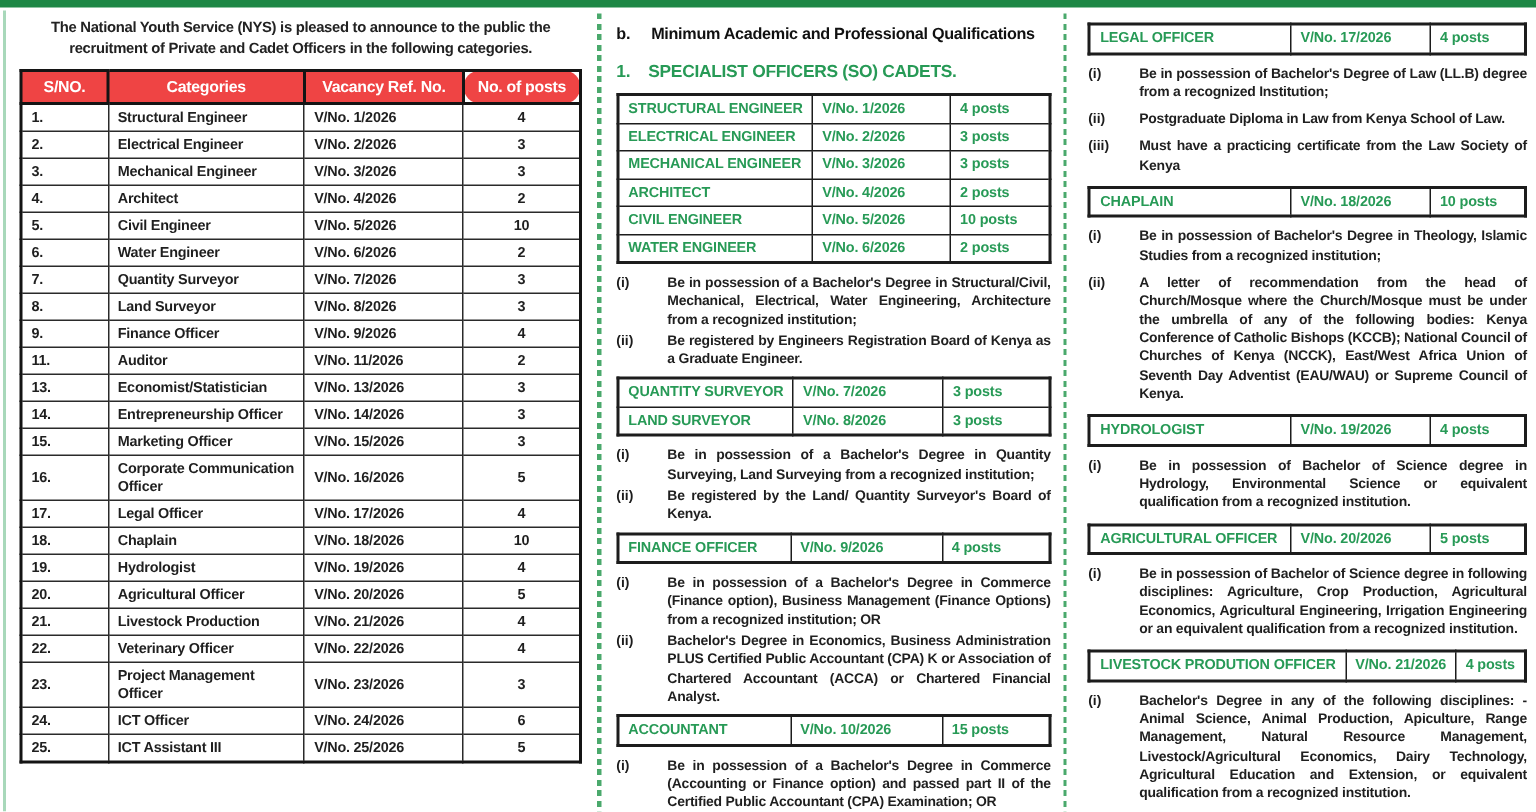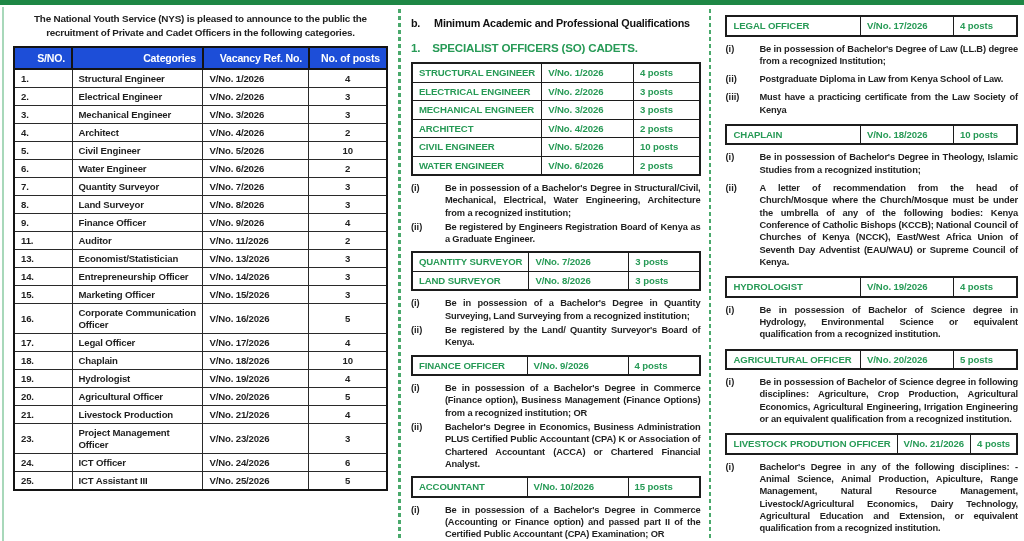--- a/index.html
+++ b/index.html
@@ -16,28 +16,28 @@
   .col-right{flex:1;padding:4px 6px 0 14px;}
   .vdivider{width:3px;margin-top:2px;
     background:repeating-linear-gradient(to bottom,#4aa96c 0 4px,rgba(255,255,255,0) 4px 7px);}
   
   .intro{margin:0 0 7px 0;font-size:9.9px;line-height:13.5px;font-weight:bold;
     letter-spacing:-0.2px;text-align:center;color:#222;}
   
   table{border-collapse:collapse;}
   .cat-table{width:100%;border:2px solid #141414;}
   .cat-table th{
-    background:#1d4ed8;color:#ffffff;text-align:right;font-size:10.6px;
+    background:#ef4444;color:#ffffff;text-align:center;font-size:10.6px;
     padding:4px 6px;border:2px solid #141414;letter-spacing:-0.2px;}
   .cat-table td{
     border:1.5px solid #2a2a2a;font-size:9.6px;font-weight:bold;letter-spacing:-0.15px;
     padding:2.5px 6px;line-height:12px;color:#1f1f1f;}
   .c-no{width:44px;}
   .c-ref{width:92px;}
-  .c-posts{width:64px;}
+  .c-posts{width:64px;border-radius:11px;}
   td.c-posts{text-align:center;}
   
   .head-b{display:flex;gap:14px;font-size:10.8px;font-weight:bold;color:#111;
     margin:6px 0 12px 0;letter-spacing:-0.2px;}
   .head-1{display:flex;gap:12px;font-size:11.6px;font-weight:bold;color:#279a56;
     margin:0 0 8px 0;letter-spacing:-0.2px;}
   
   .mini{width:100%;border:2px solid #1c1c1c;margin:4px 0 6px 0;}
   .mini td{
     border:1.5px solid #1c1c1c;font-size:9.6px;font-weight:bold;color:#279a56;
@@ -184,20 +184,26 @@
           <td class="c-ref">V/No. 20/2026</td>
           <td class="c-posts">5</td>
         </tr>
           <tr>
           <td class="c-no">21.</td>
           <td class="c-cat">Livestock Production</td>
           <td class="c-ref">V/No. 21/2026</td>
           <td class="c-posts">4</td>
         </tr>
           <tr>
+          <td class="c-no">22.</td>
+          <td class="c-cat">Veterinary Officer</td>
+          <td class="c-ref">V/No. 22/2026</td>
+          <td class="c-posts">4</td>
+        </tr>
+          <tr>
           <td class="c-no">23.</td>
           <td class="c-cat">Project Management Officer</td>
           <td class="c-ref">V/No. 23/2026</td>
           <td class="c-posts">3</td>
         </tr>
           <tr>
           <td class="c-no">24.</td>
           <td class="c-cat">ICT Officer</td>
           <td class="c-ref">V/No. 24/2026</td>
           <td class="c-posts">6</td>

